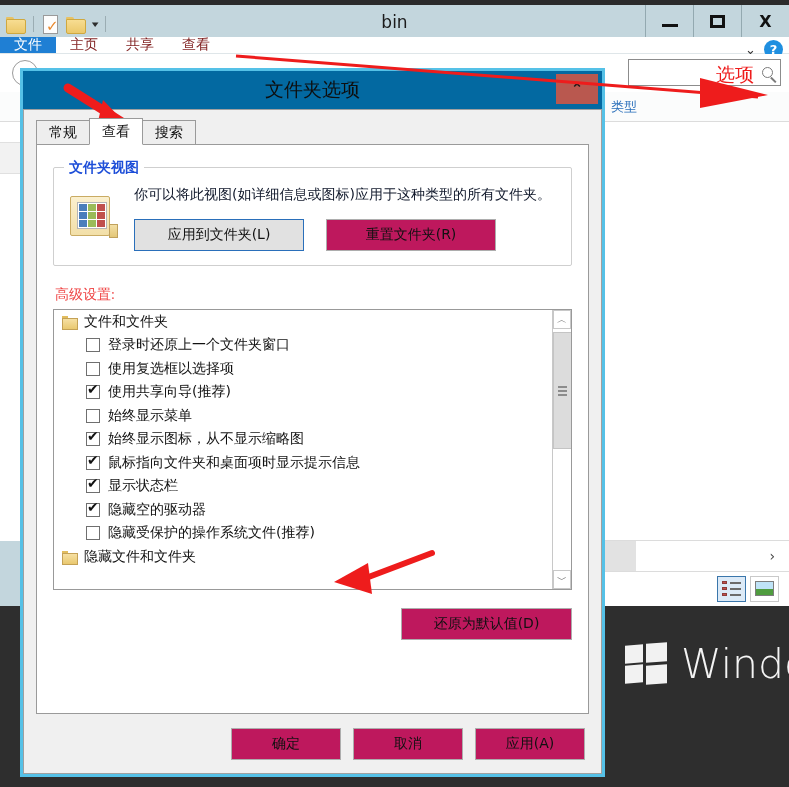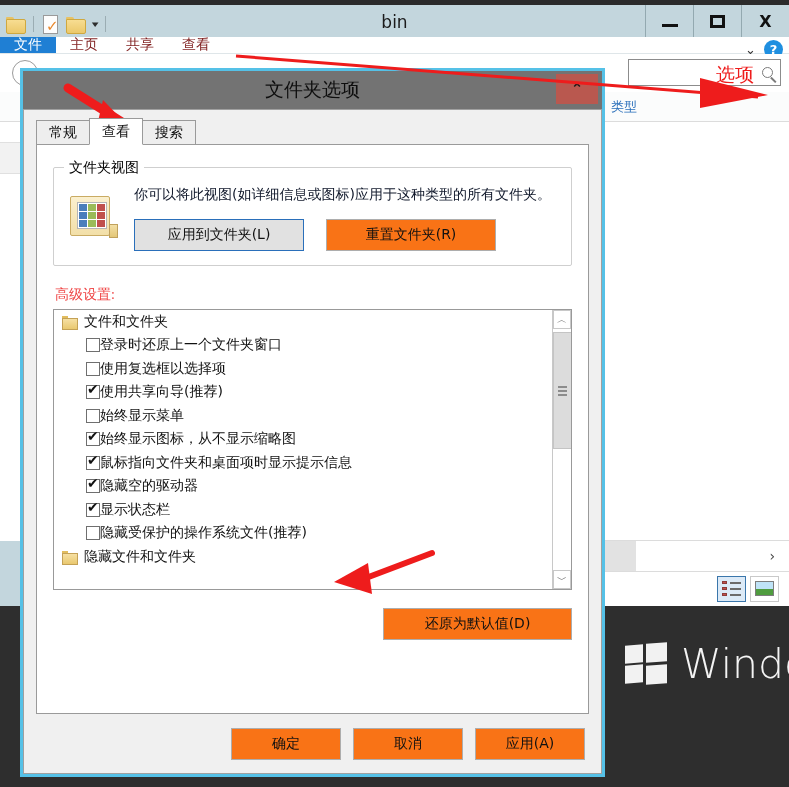--- a/index.html
+++ b/index.html
@@ -188,21 +188,21 @@
     background: linear-gradient(#bfe3f7 55%, #4f9c3f 55%);
     border: 1px solid #7d7d7d;
   }
 
   
   .dialog {
     position: absolute; left: 20px; top: 68px; width: 585px; height: 709px;
     background: #55c1e7; padding: 3px;
   }
   .dlg-titlebar {
-    position: relative; height: 38px; background: #737373;
+    position: relative; height: 38px; background: #0369a1;
     display: flex; align-items: center; justify-content: center;
   }
   .dlg-title { font-size: 19px; color: #0e0e0e; }
   .collapse-btn {
     position: absolute; right: 4px; top: 3px; width: 42px; height: 30px;
     background: #b9584f; display: flex; align-items: center;
     justify-content: center; color: #1a1a1a; font-size: 15px; font-weight: 700;
   }
   .dlg-body {
     background: #f0f0f0; height: 665px; border: 1px solid #a0a0a0;
@@ -223,21 +223,21 @@
     background: #ffffff; border: 1px solid #9a9a9a; margin-top: -1px;
     height: 570px; padding: 14px 16px; position: relative;
   }
 
   .groupbox {
     border: 1px solid #cfcfcf; border-radius: 2px; position: relative;
     padding: 16px 14px 14px 14px; margin-top: 8px;
   }
   .gb-legend {
     position: absolute; top: -9px; left: 10px; background: #fff;
-    padding: 0 5px; font-size: 14px; color: #000000;
+    padding: 0 5px; font-size: 14px; color: #1d4ed8; font-weight: bold;
   }
   .gb-inner { display: flex; gap: 14px; }
   .folder-big {
     width: 52px; height: 48px; position: relative; flex: none; margin-top: 8px;
   }
   .folder-big .back {
     position: absolute; left: 2px; top: 4px; width: 40px; height: 40px;
     background: linear-gradient(#fbf0cf, #f2dfa8);
     border: 1px solid #c9ab63; border-radius: 2px;
   }
@@ -248,38 +248,38 @@
     grid-template-rows: repeat(3, 1fr); gap: 1px; padding: 1px;
   }
   .folder-big .grid b { display: block; }
   .folder-big .tab3 {
     position: absolute; right: 2px; bottom: 2px; width: 9px; height: 14px;
     background: linear-gradient(#f3dfa5, #e3c778); border: 1px solid #c0a15c;
   }
   .gb-text { font-size: 14px; color: #0f172a; line-height: 1.5; }
   .gb-btns { display: flex; gap: 22px; margin-top: 14px; }
   .btn {
-    border: 1px solid #adadad; background: #f97316; font-size: 14px;
+    border: 1px solid #adadad; background: #be185d; font-size: 14px;
     color: #111; display: flex; align-items: center; justify-content: center;
     height: 32px; cursor: default;
   }
   .btn.primary { border: 1px solid #2a6fba; background: #e1e1e1; }
 
   .adv-label { font-size: 14px; color: #ef4444; margin: 20px 0 5px 2px; font-family: Liberation Serif, serif; }
   .listbox {
     border: 1px solid #999; background: #fff; height: 281px;
     position: relative; overflow: hidden;
   }
   .list-scroll { position: absolute; left: 0; top: 0; right: 19px; bottom: 0; }
   .row {
     display: flex; align-items: center; height: 23.5px; font-size: 14px;
     color: #111; padding-left: 6px; white-space: nowrap;
   }
   .row.group { padding-left: 8px; gap: 7px; }
-  .row.item { padding-left: 32px; }
+  .row.item { padding-left: 32px; gap: 8px; }
   .sm-folder { width: 15px; height: 12px; position: relative; flex: none; }
   .sm-folder::before {
     content:""; position:absolute; left:0; top:0; width:6px; height:3px;
     background:#e2bd5e;
   }
   .sm-folder::after {
     content:""; position:absolute; left:0; top:2px; width:14px; height:10px;
     background: linear-gradient(#f6e0a3, #e9c86f); border:1px solid #c4a155;
   }
   .cb {
@@ -490,25 +490,25 @@
             <div class="row item">
               <span class="cb on"></span>
               <span>始终显示图标，从不显示缩略图</span>
             </div>
             <div class="row item">
               <span class="cb on"></span>
               <span>鼠标指向文件夹和桌面项时显示提示信息</span>
             </div>
             <div class="row item">
               <span class="cb on"></span>
+              <span>显示状态栏</span>
+            </div>
+            <div class="row item">
+              <span class="cb on"></span>
               <span>隐藏空的驱动器</span>
-            </div>
-            <div class="row item">
-              <span class="cb on"></span>
-              <span>显示状态栏</span>
             </div>
             <div class="row item">
               <span class="cb"></span>
               <span>隐藏受保护的操作系统文件(推荐)</span>
             </div>
 
             <div class="row group">
               <span class="sm-folder"></span>
               <span>隐藏文件和文件夹</span>
             </div>
@@ -522,21 +522,21 @@
                   <b></b>
                   <b></b>
                   <b></b>
                 </span>
             </div>
             <div class="vs-arrow dn">﹀</div>
           </div>
         </div>
 
         <div class="restore-wrap">
-          <div class="btn" style="width:189px">还原为默认值(D)</div>
+          <div class="btn" style="width:171px">还原为默认值(D)</div>
         </div>
       </div>
 
       <div class="dlg-footer">
         <div class="btn" style="width:110px">确定</div>
         <div class="btn" style="width:110px">取消</div>
         <div class="btn" style="width:110px">应用(A)</div>
       </div>
     </div>
   </div>

